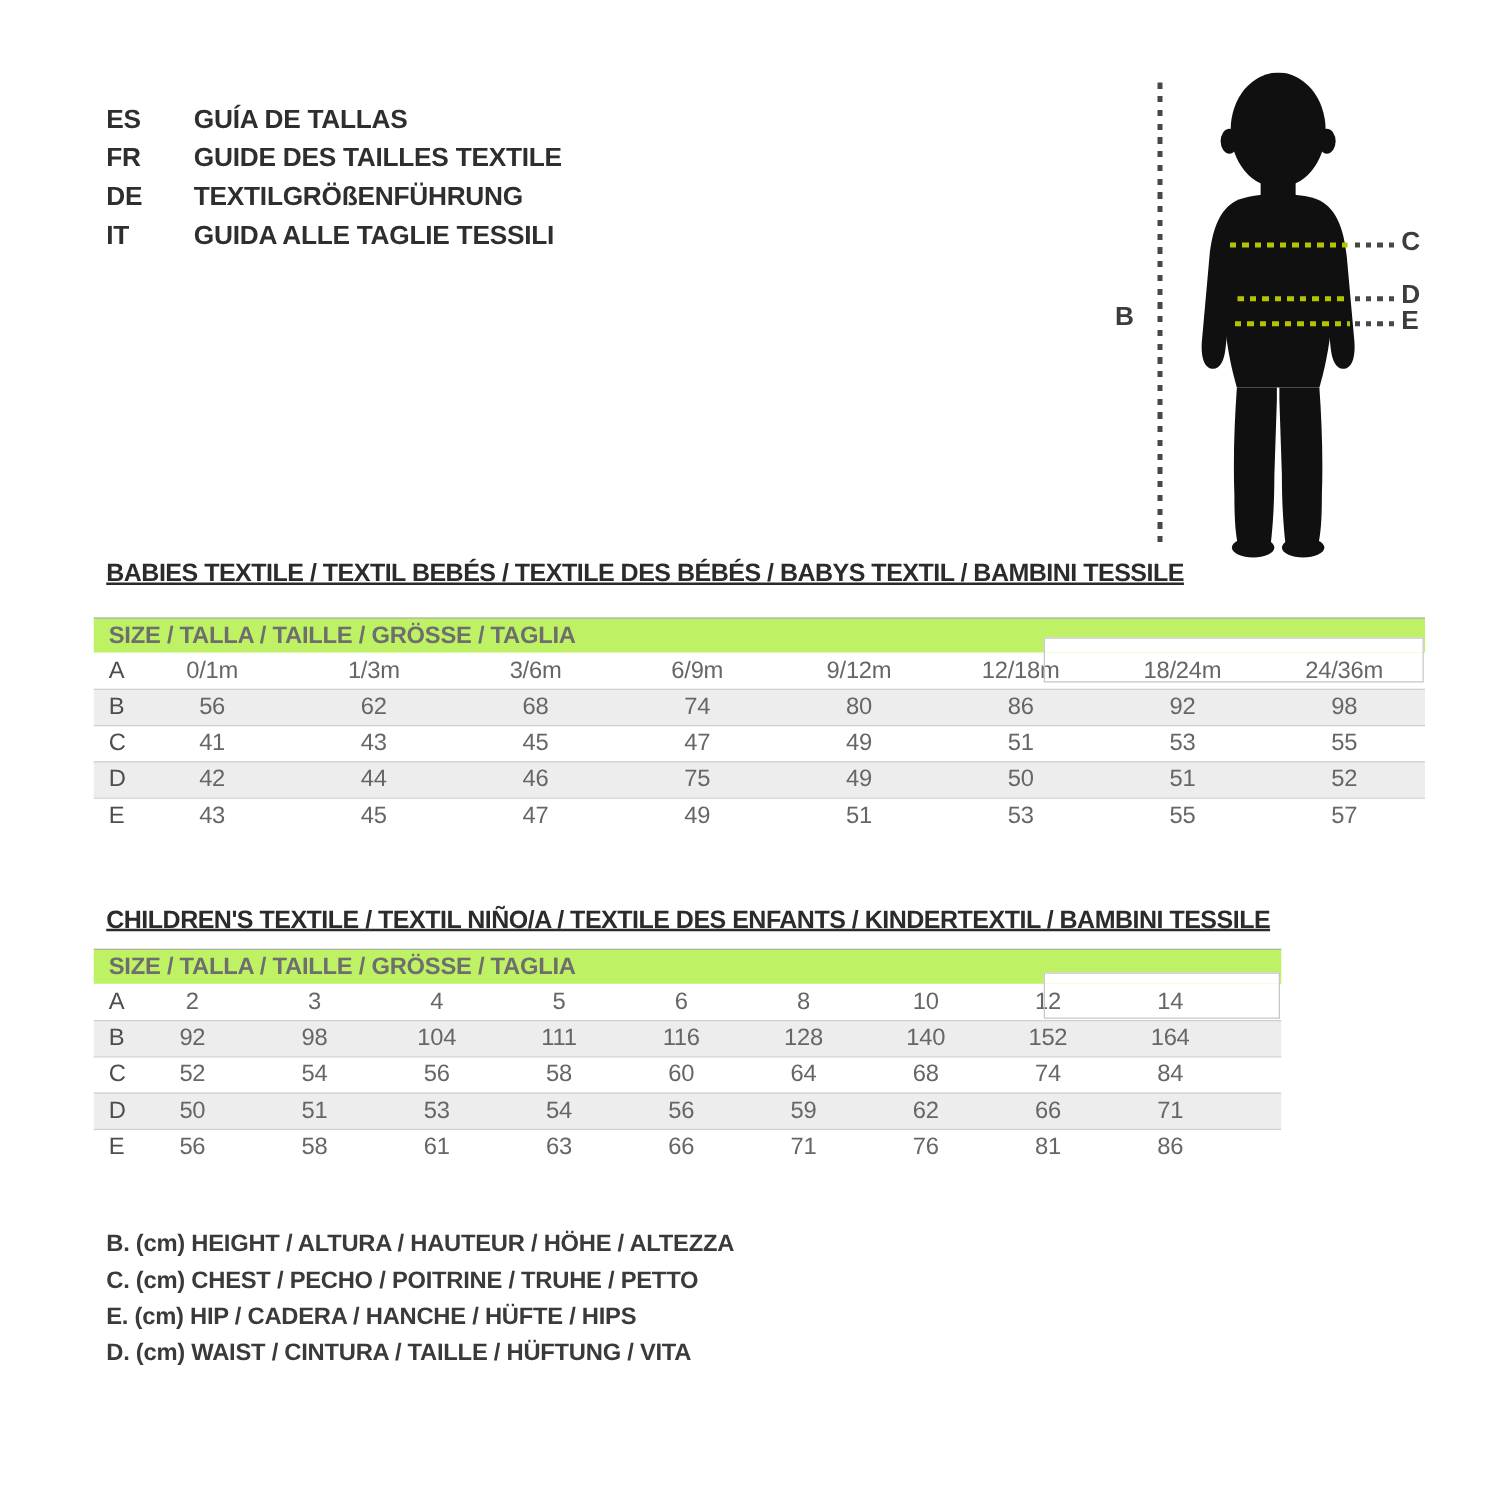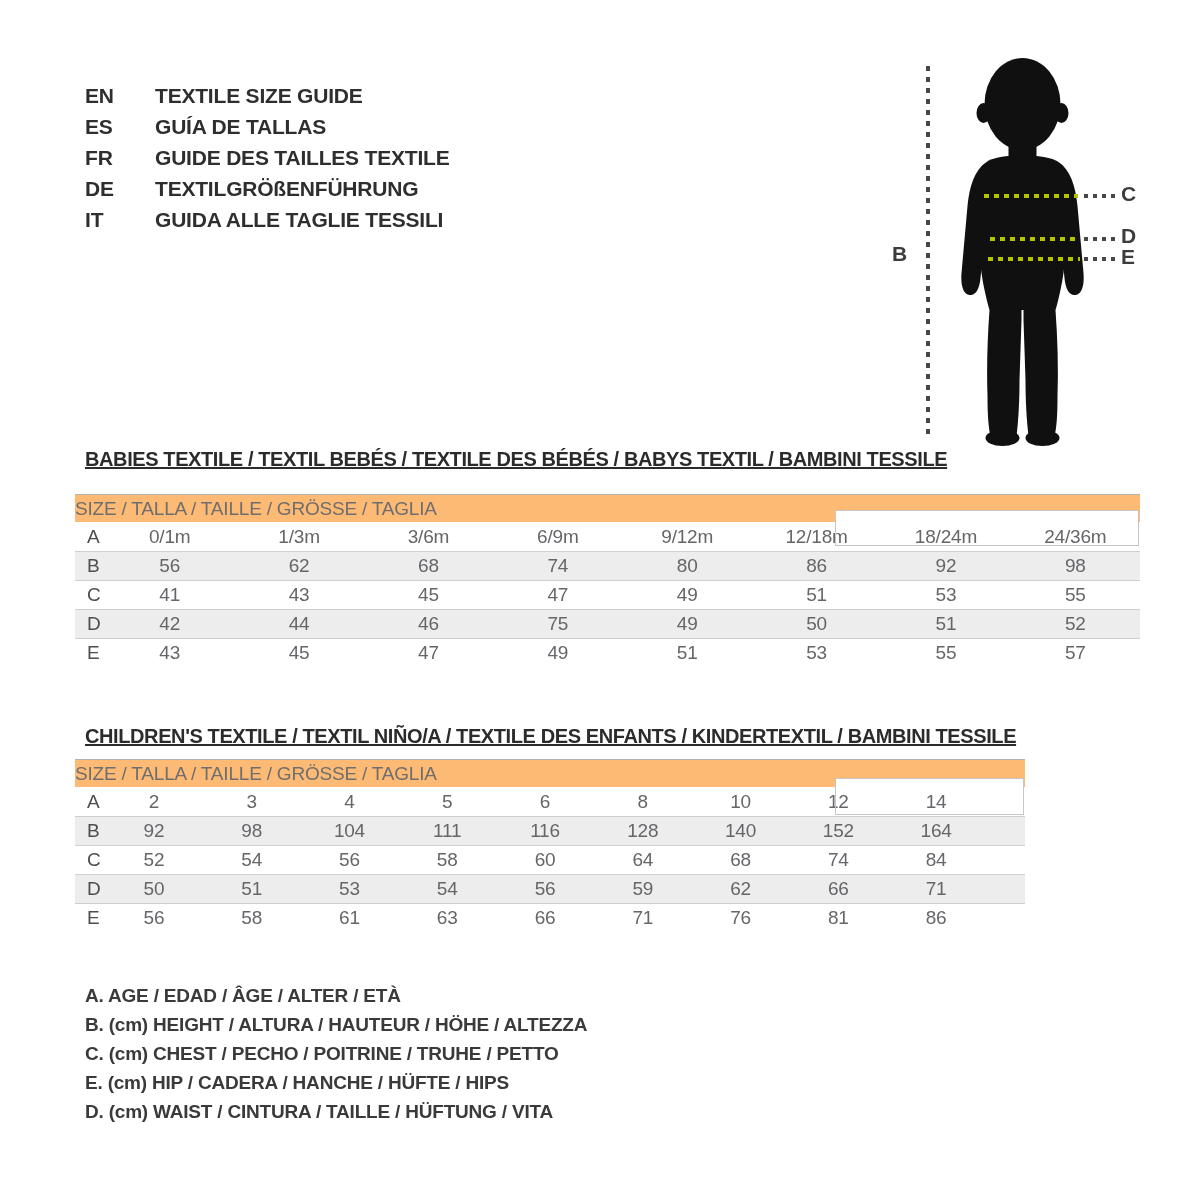--- a/index.html
+++ b/index.html
@@ -23,22 +23,22 @@
   .dot-green{background-image:repeating-linear-gradient(90deg,var(--green) 0 5px,transparent 5px 10px);}
   .dot-dark{background-image:repeating-linear-gradient(90deg,#474747 0 4px,transparent 4px 9px);}
   .measure-label{position:absolute;font-size:21px;font-weight:bold;color:#3c3c3c;line-height:20px;}
 
   
   .section-heading{position:absolute;left:85px;font-size:20px;font-weight:bold;color:#2b2b2b;
                    letter-spacing:-0.4px;white-space:nowrap;text-decoration:underline;}
 
   
   .table{position:absolute;left:75px;}
-  .thead{height:28px;background:#fdba74;border-top:1px solid #b2b2b2;
-         color:#6e6e6e;font-size:19px;font-weight:normal;line-height:27px;}
+  .thead{height:28px;background:#bef264;border-top:1px solid #b2b2b2;
+         color:#6e6e6e;font-size:19px;font-weight:bold;line-height:27px;padding-left:12px;}
   .trow{display:grid;align-items:center;height:29px;position:relative;}
   .babies-table{width:1065px;}
   .children-table{width:950px;}
   .babies-table .trow{grid-template-columns:30px repeat(8,1fr);}
   .children-table .trow{grid-template-columns:30px repeat(9,1fr);padding-right:40px;}
   .tbody .trow:nth-child(even){background:#ededed;}
   .tbody .trow + .trow{border-top:1px solid #cfcfcf;}
   .tcell{font-size:19px;color:#66666a;text-align:center;line-height:28px;}
   .tlabel{text-align:left;padding-left:12px;color:#4d4d4f;}
 
@@ -49,24 +49,20 @@
   
   .legend{position:absolute;left:85px;top:981px;}
   .legend-line{font-size:19px;font-weight:bold;color:#3a3a3a;height:29px;line-height:29px;white-space:nowrap;}
 </style>
 </head>
 <body>
 
 <div class="canvas" style="--green:#b5c400">
 
   <div class="lang-block">
-    <div class="lang-row">
-      <span class="lang-code">EN</span>
-      <span class="lang-label">TEXTILE SIZE GUIDE</span>
-    </div>
     <div class="lang-row">
       <span class="lang-code">ES</span>
       <span class="lang-label">GUÍA DE TALLAS</span>
     </div>
     <div class="lang-row">
       <span class="lang-code">FR</span>
       <span class="lang-label">GUIDE DES TAILLES TEXTILE</span>
     </div>
     <div class="lang-row">
       <span class="lang-code">DE</span>
@@ -238,20 +234,19 @@
           <div class="tcell">76</div>
           <div class="tcell">81</div>
           <div class="tcell">86</div>
         </div>
       </div>
     <div class="overlay-patch" style="left:760px;top:19px;width:189px;height:9px;"></div>
     <div class="overlay-box" style="left:760px;top:19px;width:189px;height:37px;"></div>
   </div>
 
   <div class="legend">
-    <div class="legend-line">A. AGE / EDAD / ÂGE / ALTER / ETÀ</div>
     <div class="legend-line">B. (cm) HEIGHT / ALTURA / HAUTEUR / HÖHE / ALTEZZA</div>
     <div class="legend-line">C. (cm) CHEST / PECHO / POITRINE / TRUHE / PETTO</div>
     <div class="legend-line">E. (cm) HIP / CADERA / HANCHE / HÜFTE / HIPS</div>
     <div class="legend-line">D. (cm) WAIST / CINTURA / TAILLE / HÜFTUNG / VITA</div>
   </div>
 
 </div>
 
 </body></html>

